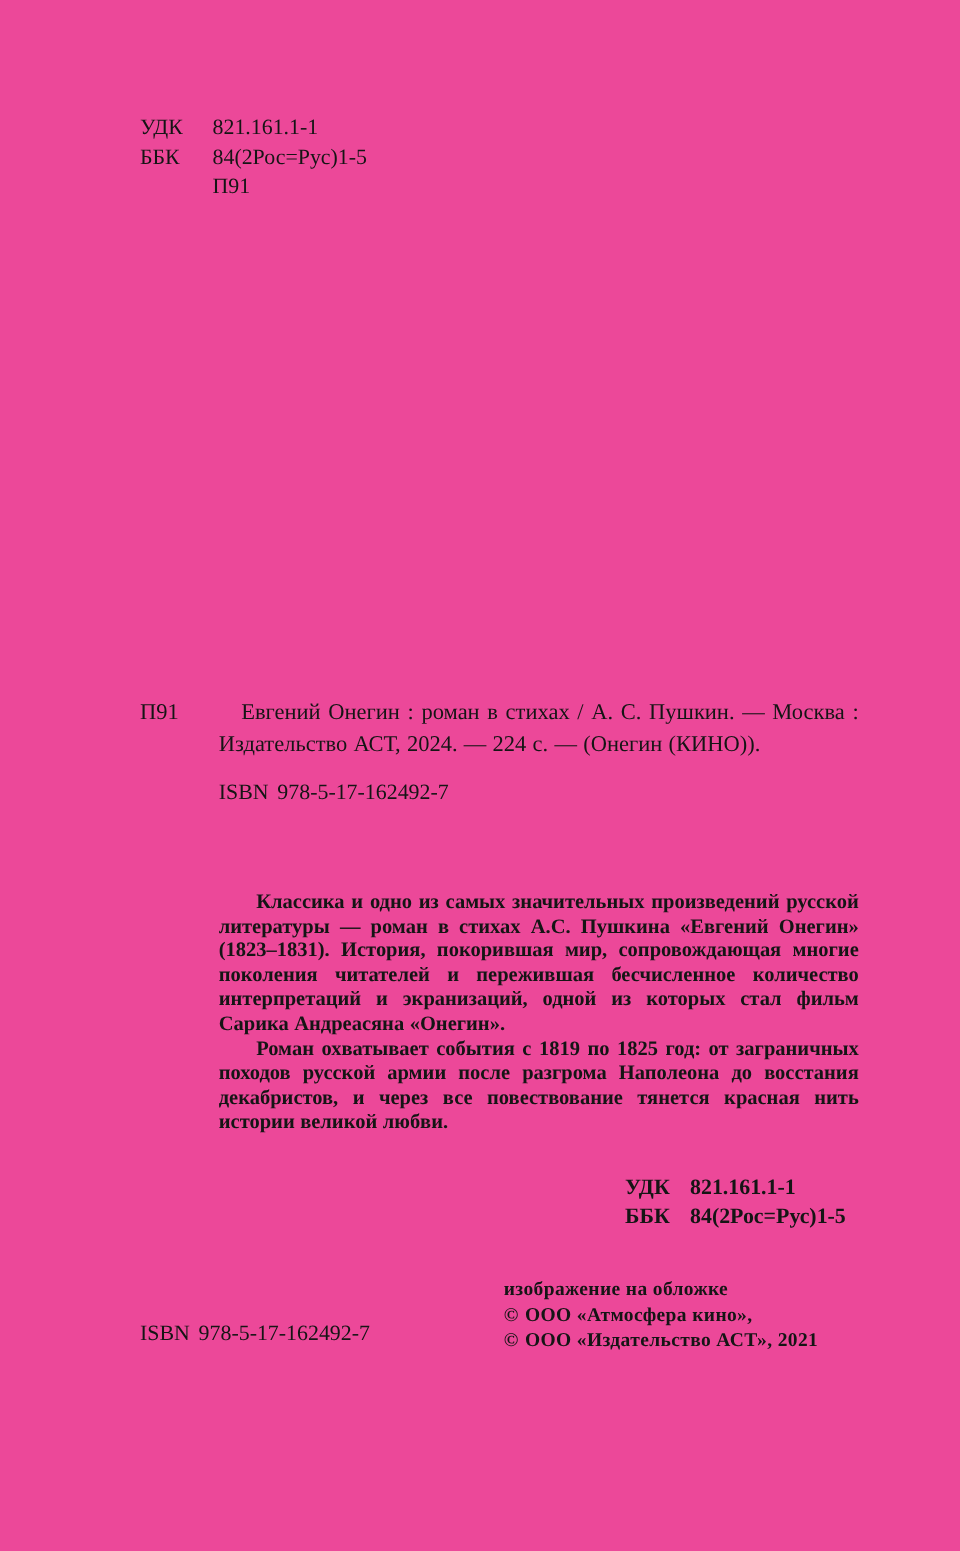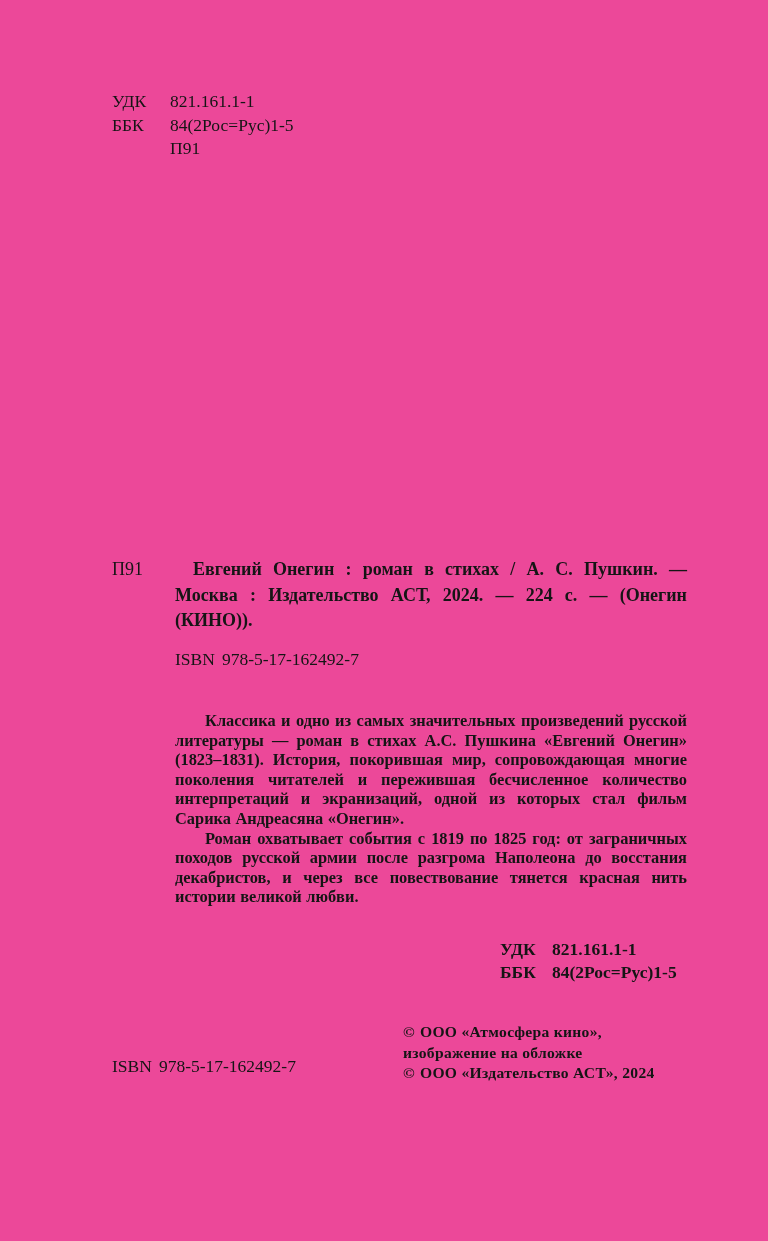--- a/index.html
+++ b/index.html
@@ -72,21 +72,20 @@
     line-height: 25.5px;
   }
   .entry-desc {
     margin-left: 63px;
     font-size: 18px;
     line-height: 25.5px;
     text-align: justify;
     text-align-last: left;
     text-justify: inter-word;
     word-spacing: 0.5px;
-    font-weight: bold;
   }
   .entry-desc .first-indent {
     display: inline-block;
     width: 18px;
   }
 
   .entry-isbn {
     margin-left: 63px;
     margin-top: 14px;
     font-size: 17.5px;
@@ -188,20 +187,20 @@
     <p>Классика и одно из самых значительных произведений русской литературы — роман в стихах А.С. Пушкина «Евгений Онегин» (1823–1831). История, покорившая мир, сопровождающая многие поколения читателей и пережившая бесчисленное количество интерпретаций и экранизаций, одной из которых стал фильм Сарика Андреасяна «Онегин».</p>
     <p>Роман охватывает события с 1819 по 1825 год: от заграничных походов русской армии после разгрома Наполеона до восстания декабристов, и через все повествование тянется красная нить истории великой любви.</p>
   </div>
 
   <div class="cip-bottom">
     <div><span class="lbl">УДК</span><span>821.161.1-1</span></div>
     <div><span class="lbl">ББК</span><span>84(2Рос=Рус)1-5</span></div>
   </div>
 
   <div class="copyright">
+    <span class="line"><span>изображение на обложке</span></span>
     <span class="line"><span class="mark">©</span><span>ООО «Атмосфера кино»,</span></span>
-    <span class="line"><span>изображение на обложке</span></span>
-    <span class="line"><span class="mark">©</span><span>ООО «Издательство АСТ», 2024</span></span>
+    <span class="line"><span class="mark">©</span><span>ООО «Издательство АСТ», 2021</span></span>
   </div>
 
   <div class="isbn-bottom"><span>ISBN</span><span class="gap"></span><span>978-5-17-162492-7</span></div>
 
 </div>
 
 </body></html>

